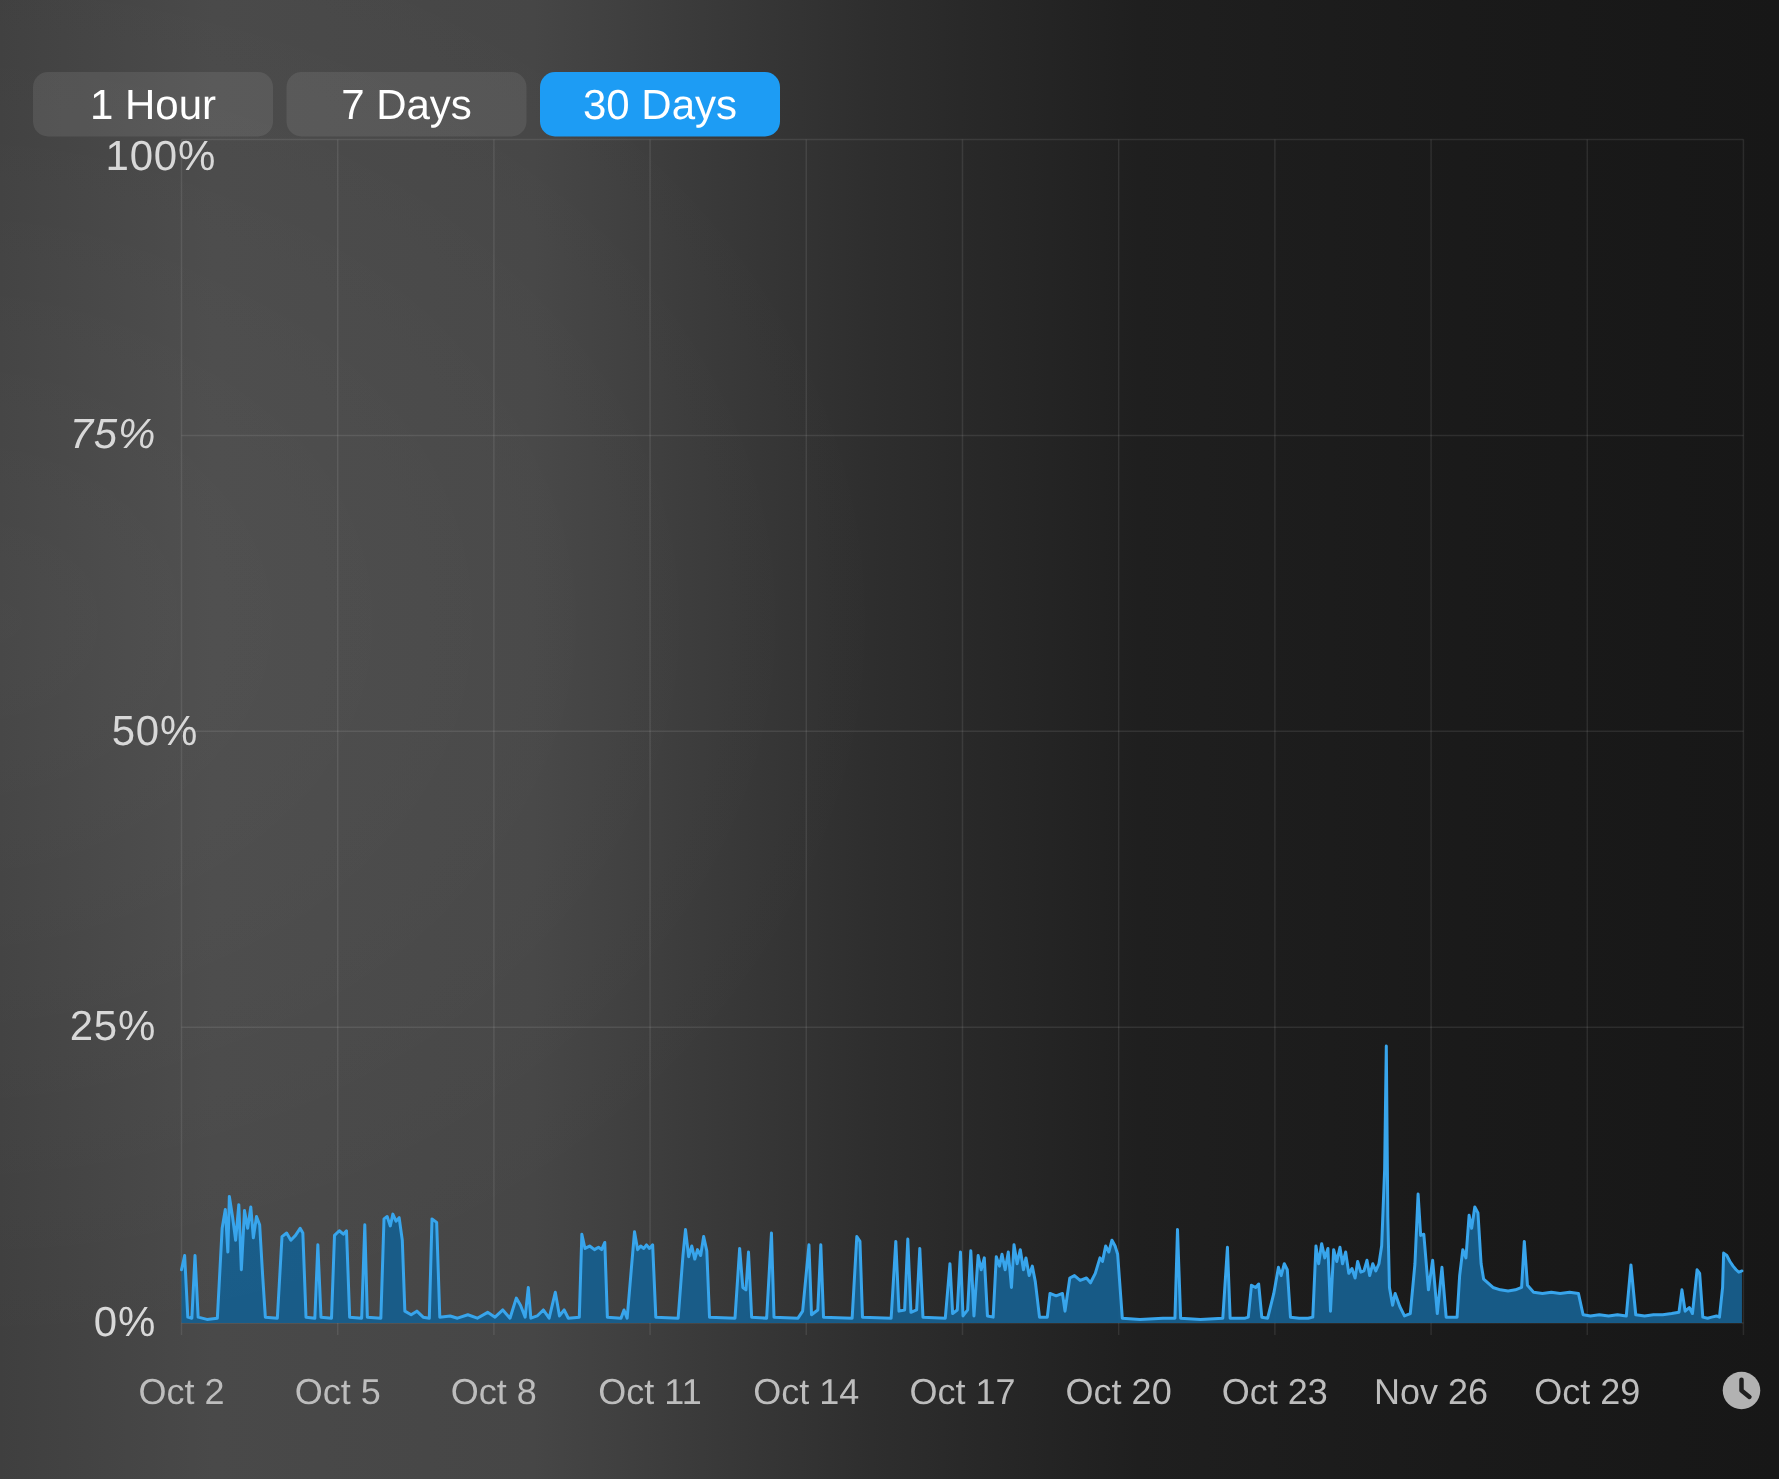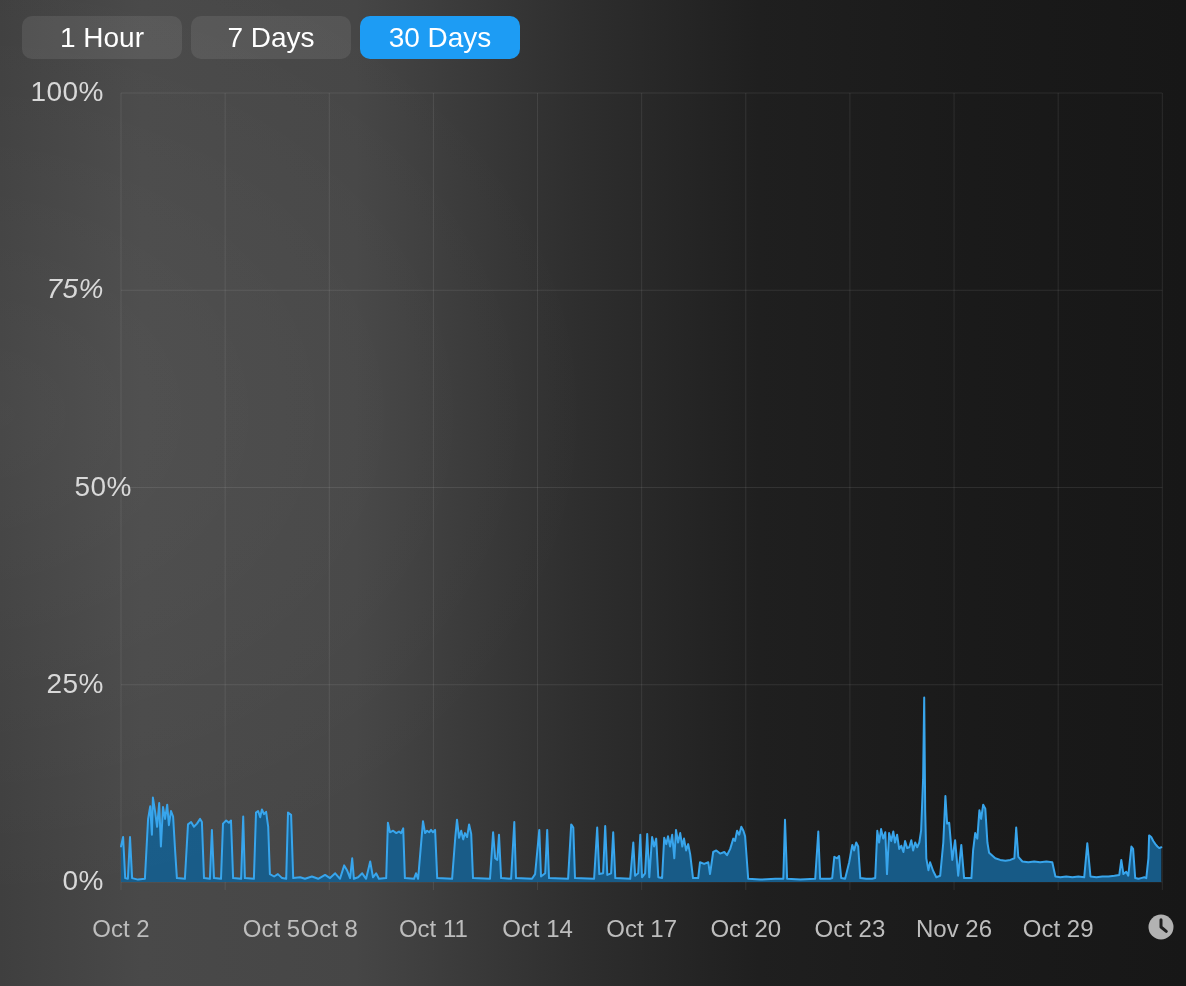--- a/index.html
+++ b/index.html
@@ -8,21 +8,21 @@
     font-family:"Liberation Sans",sans-serif;
     background:
       radial-gradient(1100px 900px at 0% 42%, rgba(255,255,255,0.05), rgba(255,255,255,0) 55%),
       linear-gradient(to right,#3f3f3f 0%,#494949 12%,#464646 30%,#2e2e2e 49%,#1f1f1f 64%,#1a1a1a 82%,#171717 100%);
   }
   .btn-row{position:absolute;top:16px;left:22px;display:flex;gap:9px;z-index:5;}
   .tbtn{
     height:43px;min-width:160px;padding:0 24px;border:none;border-radius:10px;
     background:rgba(255,255,255,0.085);color:#ffffff;font-size:28px;line-height:43px;
     font-family:inherit;display:flex;align-items:center;justify-content:center;
-    cursor:pointer;box-sizing:border-box;
+    cursor:pointer;box-sizing:border-box;margin-top:32px;
   }
   .tbtn.active{background:#1d9cf4;}
   .chart{position:absolute;inset:0;}
   svg.plot{position:absolute;left:0;top:0;}
   .ylab{
     position:absolute;left:0;width:104px;text-align:right;font-size:28px;
     color:#d8d8d8;transform:translateY(-52%);letter-spacing:0.5px;
   }
   .xlab{
     position:absolute;width:150px;margin-left:-75px;text-align:center;
@@ -62,25 +62,25 @@
           <line x1="121" x2="1162.3" y1="93" y2="93"></line>
         </g>
       <path id="area-fill" stroke="none" fill="#175e8c" fill-opacity="0.95" d="M121.0 882 L121.0 846.5 L123.1 837.0 L125.2 878.1 L127.9 878.8 L130.0 837.0 L132.1 878.1 L138.0 879.6 L144.9 878.8 L148.1 818.9 L150.2 806.3 L151.9 834.7 L152.9 797.6 L155.0 811.0 L157.1 826.8 L159.2 803.1 L160.9 846.5 L163.0 807.0 L165.1 818.9 L167.2 804.7 L168.9 825.2 L171.0 811.0 L173.1 816.5 L175.1 850.4 L176.9 878.1 L184.9 878.8 L188.0 824.4 L191.1 822.0 L193.9 826.8 L197.0 823.6 L200.1 818.9 L201.9 822.0 L204.0 878.1 L209.9 878.8 L211.9 829.9 L214.0 878.1 L221.0 878.8 L223.0 823.6 L226.2 820.5 L228.9 822.8 L231.0 820.5 L233.1 878.1 L241.1 878.8 L243.2 816.5 L244.9 878.1 L253.9 878.8 L256.0 812.6 L258.1 811.0 L260.2 817.3 L261.9 809.4 L264.0 814.1 L266.1 811.8 L268.2 826.8 L269.9 874.1 L274.1 876.5 L277.9 874.1 L282.1 878.1 L286.2 878.8 L288.0 812.6 L291.1 814.9 L293.2 878.1 L300.1 877.3 L305.0 878.8 L311.9 876.5 L318.2 878.8 L325.1 874.9 L330.0 878.1 L335.2 873.3 L340.0 878.8 L344.2 865.4 L347.0 870.2 L350.1 878.1 L352.2 858.3 L353.9 878.8 L358.1 877.3 L362.2 873.3 L366.1 878.8 L370.2 861.5 L373.0 877.3 L376.1 873.3 L378.9 878.8 L386.2 878.1 L387.9 822.8 L390.0 832.3 L393.1 830.7 L396.3 833.1 L399.0 831.5 L401.1 833.1 L403.2 828.3 L404.9 878.1 L414.0 878.8 L416.0 873.3 L418.1 878.8 L423.0 821.2 L425.1 833.1 L427.1 830.7 L429.2 832.3 L431.0 829.9 L433.0 832.3 L435.1 829.9 L437.2 878.1 L452.1 878.8 L455.3 837.0 L457.0 819.7 L459.1 837.8 L461.2 830.7 L463.2 839.4 L465.0 833.1 L467.1 837.0 L469.1 824.4 L471.2 833.9 L473.0 878.1 L490.0 878.8 L493.1 832.3 L495.2 858.3 L497.3 859.9 L499.0 834.7 L501.1 878.1 L511.1 878.8 L514.3 822.0 L516.0 878.1 L532.0 878.8 L535.1 874.1 L539.3 829.9 L541.0 876.5 L545.2 873.3 L547.2 829.9 L549.0 878.1 L568.1 878.8 L571.2 824.4 L573.3 827.6 L575.0 878.1 L594.1 878.8 L597.2 827.6 L599.3 874.1 L603.1 873.3 L605.2 826.0 L607.3 874.9 L611.1 873.3 L613.2 832.3 L615.3 878.1 L630.2 878.8 L633.3 842.5 L635.1 875.7 L638.2 873.3 L640.3 834.7 L642.0 877.3 L645.1 873.3 L647.2 833.9 L649.3 877.3 L652.1 837.0 L654.1 846.5 L656.2 838.6 L658.3 877.3 L662.1 878.1 L664.2 837.8 L666.3 844.1 L668.0 836.2 L670.1 846.5 L672.2 834.7 L674.3 858.3 L676.0 829.9 L678.1 842.5 L680.2 833.1 L682.3 846.5 L684.0 838.6 L686.1 850.4 L688.2 844.1 L690.2 854.4 L693.0 878.1 L698.2 878.1 L700.0 862.3 L704.1 863.9 L708.3 862.3 L710.0 874.1 L713.2 852.0 L716.3 850.4 L720.1 853.6 L724.3 852.0 L727.0 855.2 L730.2 848.9 L733.3 838.6 L735.0 841.0 L737.1 830.7 L739.2 834.7 L741.3 826.8 L743.4 830.7 L745.1 836.2 L748.2 878.8 L760.0 879.6 L775.3 878.8 L783.3 878.8 L785.0 819.7 L787.1 878.8 L800.3 879.6 L815.2 878.8 L818.3 831.5 L820.1 878.8 L830.1 878.8 L832.2 878.1 L834.3 856.8 L837.1 858.3 L839.1 856.0 L841.2 878.1 L845.1 878.8 L849.2 862.3 L852.3 844.9 L854.1 850.4 L856.2 842.5 L858.2 846.5 L860.3 878.1 L866.2 878.8 L872.1 878.8 L875.2 878.1 L877.3 830.7 L879.1 842.5 L881.1 829.1 L883.2 838.6 L885.3 832.3 L887.0 874.1 L889.1 833.1 L891.2 841.0 L893.3 831.5 L895.0 842.5 L897.1 834.7 L899.2 848.9 L901.3 845.7 L903.4 852.0 L905.1 841.0 L907.2 848.1 L909.3 847.3 L911.3 840.2 L913.1 850.4 L915.2 842.5 L917.2 847.3 L919.3 842.5 L921.1 830.7 L923.1 779.4 L924.2 697.4 L925.2 811.0 L926.3 858.3 L928.4 870.2 L930.1 862.3 L933.2 871.0 L936.3 877.3 L940.2 875.7 L943.3 842.5 L945.4 796.0 L947.1 823.6 L949.2 822.8 L952.3 859.9 L955.1 840.2 L958.2 875.7 L961.3 844.9 L964.1 878.1 L971.4 878.1 L973.1 850.4 L975.2 833.1 L977.3 838.6 L979.4 810.2 L981.1 818.9 L983.2 804.7 L985.3 808.6 L987.4 842.5 L989.1 852.8 L995.3 858.3 L1000.2 859.9 L1005.4 860.7 L1010.3 859.9 L1014.4 858.3 L1016.2 827.6 L1018.3 856.8 L1022.4 861.5 L1028.3 862.3 L1034.2 861.5 L1040.1 862.3 L1046.4 861.5 L1052.3 862.3 L1055.4 876.5 L1060.3 877.3 L1066.2 876.5 L1072.4 877.3 L1078.3 876.5 L1084.2 877.3 L1087.3 843.3 L1090.5 876.5 L1096.4 877.3 L1102.3 876.5 L1108.5 876.5 L1114.4 875.7 L1119.3 874.9 L1121.3 859.9 L1123.4 874.1 L1126.2 871.7 L1128.3 875.7 L1131.4 846.5 L1133.1 848.9 L1135.2 878.1 L1138.4 878.8 L1141.1 878.1 L1144.3 877.3 L1146.3 878.1 L1148.4 858.3 L1149.1 835.4 L1151.2 837.0 L1153.3 841.0 L1155.4 844.1 L1157.4 846.5 L1159.2 848.1 L1161.3 847.3 L1161.3 882 Z"></path>
       <polyline id="usage-line" fill="none" stroke-width="2" stroke-linejoin="round" stroke-linecap="round" stroke="#38a5ec" points="121.0,846.5 123.1,837.0 125.2,878.1 127.9,878.8 130.0,837.0 132.1,878.1 138.0,879.6 144.9,878.8 148.1,818.9 150.2,806.3 151.9,834.7 152.9,797.6 155.0,811.0 157.1,826.8 159.2,803.1 160.9,846.5 163.0,807.0 165.1,818.9 167.2,804.7 168.9,825.2 171.0,811.0 173.1,816.5 175.1,850.4 176.9,878.1 184.9,878.8 188.0,824.4 191.1,822.0 193.9,826.8 197.0,823.6 200.1,818.9 201.9,822.0 204.0,878.1 209.9,878.8 211.9,829.9 214.0,878.1 221.0,878.8 223.0,823.6 226.2,820.5 228.9,822.8 231.0,820.5 233.1,878.1 241.1,878.8 243.2,816.5 244.9,878.1 253.9,878.8 256.0,812.6 258.1,811.0 260.2,817.3 261.9,809.4 264.0,814.1 266.1,811.8 268.2,826.8 269.9,874.1 274.1,876.5 277.9,874.1 282.1,878.1 286.2,878.8 288.0,812.6 291.1,814.9 293.2,878.1 300.1,877.3 305.0,878.8 311.9,876.5 318.2,878.8 325.1,874.9 330.0,878.1 335.2,873.3 340.0,878.8 344.2,865.4 347.0,870.2 350.1,878.1 352.2,858.3 353.9,878.8 358.1,877.3 362.2,873.3 366.1,878.8 370.2,861.5 373.0,877.3 376.1,873.3 378.9,878.8 386.2,878.1 387.9,822.8 390.0,832.3 393.1,830.7 396.3,833.1 399.0,831.5 401.1,833.1 403.2,828.3 404.9,878.1 414.0,878.8 416.0,873.3 418.1,878.8 423.0,821.2 425.1,833.1 427.1,830.7 429.2,832.3 431.0,829.9 433.0,832.3 435.1,829.9 437.2,878.1 452.1,878.8 455.3,837.0 457.0,819.7 459.1,837.8 461.2,830.7 463.2,839.4 465.0,833.1 467.1,837.0 469.1,824.4 471.2,833.9 473.0,878.1 490.0,878.8 493.1,832.3 495.2,858.3 497.3,859.9 499.0,834.7 501.1,878.1 511.1,878.8 514.3,822.0 516.0,878.1 532.0,878.8 535.1,874.1 539.3,829.9 541.0,876.5 545.2,873.3 547.2,829.9 549.0,878.1 568.1,878.8 571.2,824.4 573.3,827.6 575.0,878.1 594.1,878.8 597.2,827.6 599.3,874.1 603.1,873.3 605.2,826.0 607.3,874.9 611.1,873.3 613.2,832.3 615.3,878.1 630.2,878.8 633.3,842.5 635.1,875.7 638.2,873.3 640.3,834.7 642.0,877.3 645.1,873.3 647.2,833.9 649.3,877.3 652.1,837.0 654.1,846.5 656.2,838.6 658.3,877.3 662.1,878.1 664.2,837.8 666.3,844.1 668.0,836.2 670.1,846.5 672.2,834.7 674.3,858.3 676.0,829.9 678.1,842.5 680.2,833.1 682.3,846.5 684.0,838.6 686.1,850.4 688.2,844.1 690.2,854.4 693.0,878.1 698.2,878.1 700.0,862.3 704.1,863.9 708.3,862.3 710.0,874.1 713.2,852.0 716.3,850.4 720.1,853.6 724.3,852.0 727.0,855.2 730.2,848.9 733.3,838.6 735.0,841.0 737.1,830.7 739.2,834.7 741.3,826.8 743.4,830.7 745.1,836.2 748.2,878.8 760.0,879.6 775.3,878.8 783.3,878.8 785.0,819.7 787.1,878.8 800.3,879.6 815.2,878.8 818.3,831.5 820.1,878.8 830.1,878.8 832.2,878.1 834.3,856.8 837.1,858.3 839.1,856.0 841.2,878.1 845.1,878.8 849.2,862.3 852.3,844.9 854.1,850.4 856.2,842.5 858.2,846.5 860.3,878.1 866.2,878.8 872.1,878.8 875.2,878.1 877.3,830.7 879.1,842.5 881.1,829.1 883.2,838.6 885.3,832.3 887.0,874.1 889.1,833.1 891.2,841.0 893.3,831.5 895.0,842.5 897.1,834.7 899.2,848.9 901.3,845.7 903.4,852.0 905.1,841.0 907.2,848.1 909.3,847.3 911.3,840.2 913.1,850.4 915.2,842.5 917.2,847.3 919.3,842.5 921.1,830.7 923.1,779.4 924.2,697.4 925.2,811.0 926.3,858.3 928.4,870.2 930.1,862.3 933.2,871.0 936.3,877.3 940.2,875.7 943.3,842.5 945.4,796.0 947.1,823.6 949.2,822.8 952.3,859.9 955.1,840.2 958.2,875.7 961.3,844.9 964.1,878.1 971.4,878.1 973.1,850.4 975.2,833.1 977.3,838.6 979.4,810.2 981.1,818.9 983.2,804.7 985.3,808.6 987.4,842.5 989.1,852.8 995.3,858.3 1000.2,859.9 1005.4,860.7 1010.3,859.9 1014.4,858.3 1016.2,827.6 1018.3,856.8 1022.4,861.5 1028.3,862.3 1034.2,861.5 1040.1,862.3 1046.4,861.5 1052.3,862.3 1055.4,876.5 1060.3,877.3 1066.2,876.5 1072.4,877.3 1078.3,876.5 1084.2,877.3 1087.3,843.3 1090.5,876.5 1096.4,877.3 1102.3,876.5 1108.5,876.5 1114.4,875.7 1119.3,874.9 1121.3,859.9 1123.4,874.1 1126.2,871.7 1128.3,875.7 1131.4,846.5 1133.1,848.9 1135.2,878.1 1138.4,878.8 1141.1,878.1 1144.3,877.3 1146.3,878.1 1148.4,858.3 1149.1,835.4 1151.2,837.0 1153.3,841.0 1155.4,844.1 1157.4,846.5 1159.2,848.1 1161.3,847.3"></polyline>
     </svg>
     <div id="y-labels">
         <div class="ylab" style="top: 882px; color: rgb(216, 216, 216);">0%</div>
         <div class="ylab" style="top: 684.75px; color: rgb(216, 216, 216);">25%</div>
         <div class="ylab" style="top: 487.5px; color: rgb(216, 216, 216); padding-left: 28px;">50%</div>
         <div class="ylab" style="top: 290.25px; color: rgb(216, 216, 216); font-style: italic;">75%</div>
-        <div class="ylab" style="top: 93px; color: rgb(216, 216, 216);">100%</div>
+        <div class="ylab" style="top: 105px; color: rgb(216, 216, 216); margin-left: 40px;">100%</div>
       </div>
     <div id="x-labels">
         <div class="xlab" style="left: 121px; color: rgb(189, 189, 189);">Oct 2</div>
-        <div class="xlab" style="left: 225.13px; color: rgb(189, 189, 189); text-align: right;">Oct 5</div>
+        <div class="xlab" style="left: 225.13px; color: rgb(189, 189, 189);">Oct 5</div>
         <div class="xlab" style="left: 329.26px; color: rgb(189, 189, 189);">Oct 8</div>
         <div class="xlab" style="left: 433.39px; color: rgb(189, 189, 189);">Oct 11</div>
         <div class="xlab" style="left: 537.52px; color: rgb(189, 189, 189);">Oct 14</div>
         <div class="xlab" style="left: 641.65px; color: rgb(189, 189, 189);">Oct 17</div>
         <div class="xlab" style="left: 745.78px; color: rgb(189, 189, 189);">Oct 20</div>
         <div class="xlab" style="left: 849.91px; color: rgb(189, 189, 189);">Oct 23</div>
         <div class="xlab" style="left: 954.04px; color: rgb(189, 189, 189);">Nov 26</div>
         <div class="xlab" style="left: 1058.17px; color: rgb(189, 189, 189);">Oct 29</div>
       </div>
   </div>

